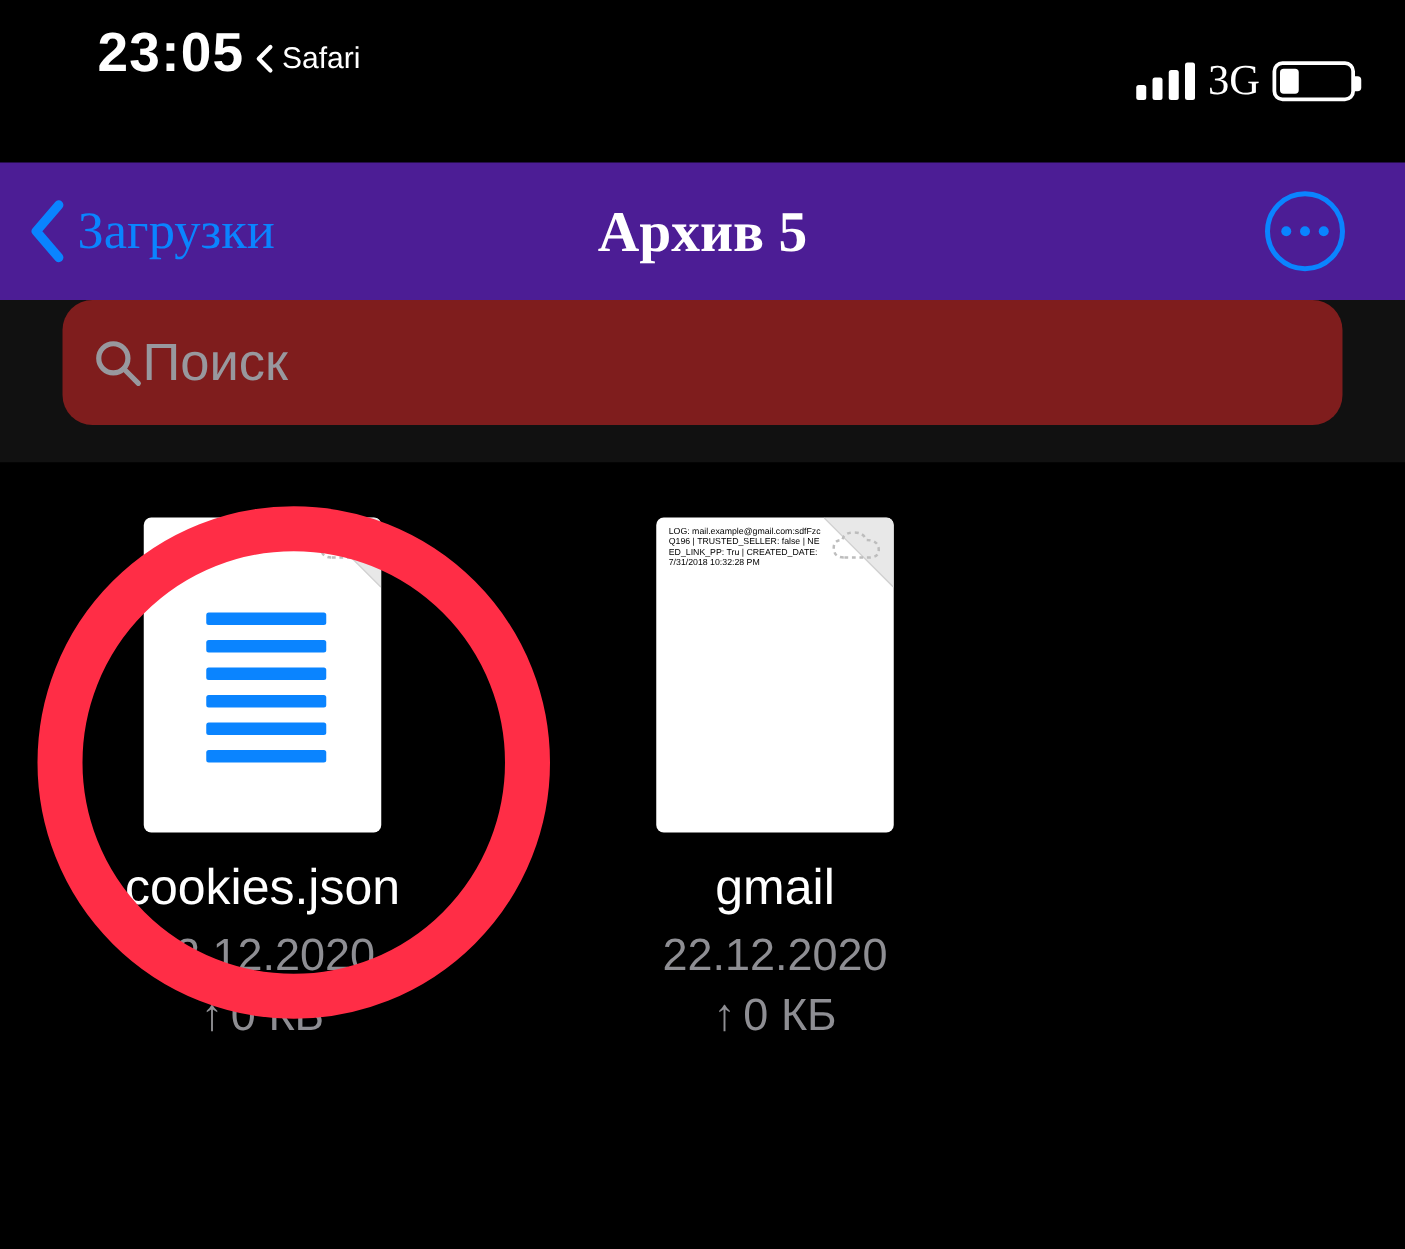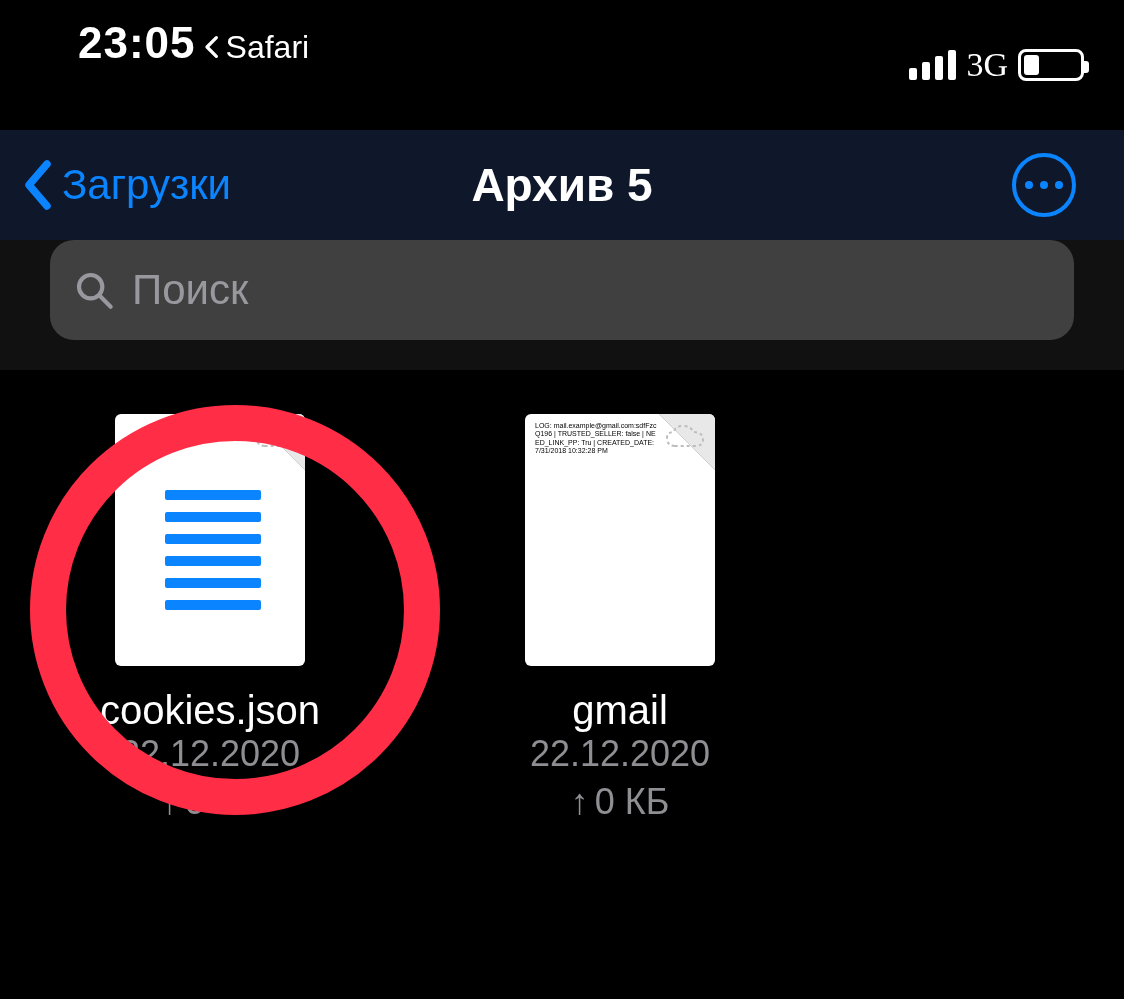--- a/index.html
+++ b/index.html
@@ -1,52 +1,52 @@
 <!DOCTYPE html>
 <html><head>
 <meta charset="utf-8">
 <style>
   * { box-sizing: border-box; margin: 0; padding: 0; }
   html, body { width: 1124px; height: 999px; background: #000; color: #fff; font-family: -apple-system, Helvetica, Arial, sans-serif; overflow: hidden; }
   .status-bar { height: 130px; padding: 18px 40px 0 40px; display: flex; justify-content: space-between; align-items: flex-start; }
   .status-left { display: flex; flex-direction: row; }
   .clock { font-size: 44px; font-weight: 600; letter-spacing: 1px; margin-left: 38px; }
-  .back-safari { display: flex; align-items: center; gap: 6px; font-size: 32px; color: #fff; margin-top: 8px; margin-left: 6px; }
+  .back-safari { display: flex; align-items: center; gap: 6px; font-size: 24px; color: #fff; margin-top: 8px; margin-left: 6px; }
   .back-safari svg { width: 18px; height: 24px; }
   .status-right { display: flex; align-items: center; gap: 10px; padding-top: 28px; font-family: Liberation Serif, serif; }
   .signal-bars { display: flex; align-items: flex-end; gap: 5px; }
   .signal-bars span { width: 8px; background: #fff; border-radius: 2px; }
   .signal-bars span:nth-child(1){ height:12px;} .signal-bars span:nth-child(2){height:18px;} .signal-bars span:nth-child(3){height:24px;} .signal-bars span:nth-child(4){height:30px;}
   .net-label { font-size: 34px; font-weight: 500; }
   .battery { width: 66px; height: 32px; border: 3px solid #fff; border-radius: 8px; position: relative; display:flex; align-items:center; padding:3px;}
   .battery::after { content:""; position:absolute; right:-8px; top:9px; width:5px; height:12px; background:#fff; border-radius:0 3px 3px 0;}
   .battery-fill { width: 28%; height: 100%; background:#fff; border-radius:3px;}
   
-  .nav-bar { height: 110px; display: flex; align-items: center; justify-content: space-between; padding: 0 48px 0 20px; background:#0f172a;}
+  .nav-bar { height: 110px; display: flex; align-items: center; justify-content: space-between; padding: 0 48px 0 20px; background:#4c1d95;font-family:Liberation Serif, serif;}
   .nav-left { display:flex; align-items:center; gap:6px; color:#0a84ff; font-size:42px;}
   .chevron-left { width:36px; height:54px; }
   .nav-title { position:absolute; left:50%; transform:translateX(-50%); font-size:46px; font-weight:600; color:#fff;}
   .dots-button { width:64px; height:64px; border:4px solid #0a84ff; border-radius:50%; display:flex; align-items:center; justify-content:center; gap:7px;}
   .dots-button span { width:8px; height:8px; background:#0a84ff; border-radius:50%;}
   
   .search-wrap { padding: 0 50px 30px 50px; background:#111;}
-  .search-field { height: 100px; background:#404040; border-radius:24px; display:flex; align-items:center; padding:0 24px; gap:18px;}
+  .search-field { height: 100px; background:#7f1d1d; border-radius:24px; display:flex; align-items:center; padding:0 24px; }
   .search-field svg { width:40px; height:40px; stroke:#98989e; fill:none;}
   .search-placeholder { font-size:42px; color:#98989e;}
   
   .file-grid { display:flex; gap:110px; padding:44px 40px 0 60px; background:#000;}
   .file-item { width:300px; display:flex; flex-direction:column; align-items:center; position:relative;}
   .file-thumb { width:190px; height:252px; background:#fff; border-radius:6px; position:relative; overflow:hidden; box-shadow:0 2px 6px rgba(0,0,0,0.4);}
   .corner-fold { position:absolute; top:0; right:0; width:56px; height:56px;}
   .cloud-dotted { position:absolute; top:8px; right:8px;}
   .json-lines { position:absolute; top:76px; left:50px; right:44px; display:flex; flex-direction:column; gap:12px;}
   .json-lines span { height:10px; background:#0a84ff; border-radius:2px;}
   .txt-content { position:absolute; top:8px; left:10px; right:58px; font-size:7px; color:#000; line-height:1.2; word-break:break-all;}
   .file-name { margin-top:22px; font-size:40px; color:#fff; white-space:nowrap;}
-  .file-date { font-size:36px; color:#8e8e93;}
+  .file-date { margin-top:10px; font-size:36px; color:#8e8e93;}
   .file-size { margin-top:6px; font-size:36px; color:#8e8e93; display:flex; align-items:center; gap:6px;}
   .up-arrow { font-size:36px;}
 
   .highlight-circle { position:absolute; width:410px; height:410px; border:36px solid #ff2d46; border-radius:50%; left:30px; top:405px; pointer-events:none; z-index:50;}
 </style>
 </head>
 <body>
 
 <div class="status-bar">
   <div class="status-left">

